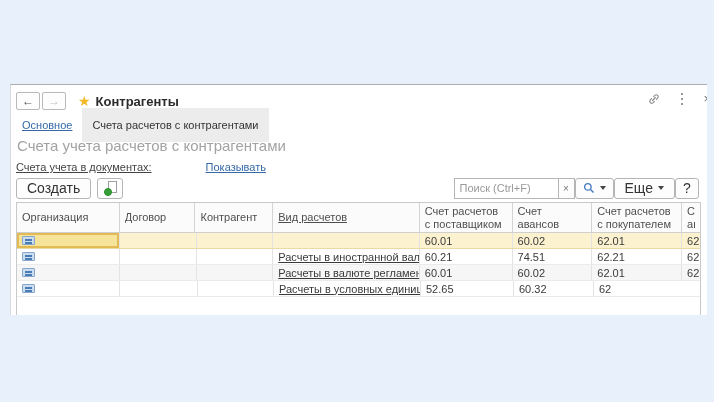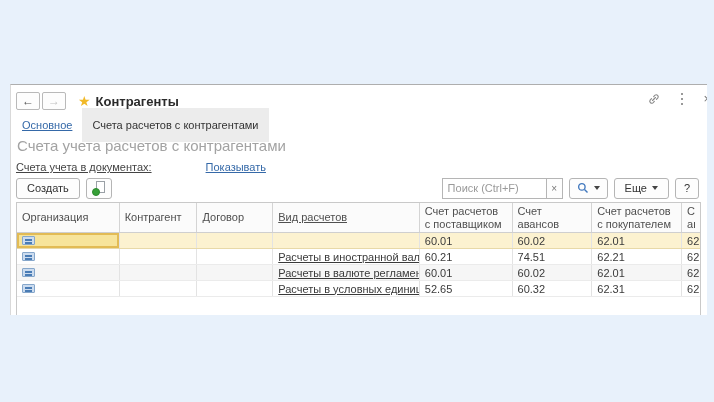--- a/index.html
+++ b/index.html
@@ -43,29 +43,29 @@
   .tab-active { background:#ececec; color:#333; padding:11px 10px; cursor:pointer; }
   
   .page-heading { font-size:15px; color:#a3a3a3; height:22px; margin-top:2px; padding-left:1px; }
   .filter-row { display:flex; align-items:center; height:16px; font-size:11px; }
   .filter-label { color:#444; margin-right:6px;text-decoration:underline; }
   .filter-link { color:#3569a8; text-decoration:underline; cursor:pointer;padding-left:48px; }
   
   .toolbar { display:flex; align-items:center; height:26px; padding-right:8px; }
   .btn {
     height:21px; border:1px solid #b5b5b5; background:#fdfdfd; border-radius:3px;
-    font-size:11px; color:#333; display:flex; align-items:center; justify-content:center;
+    font-size:14px; color:#333; display:flex; align-items:center; justify-content:center;
     padding:0 10px; cursor:pointer; font-family:"Liberation Sans", sans-serif;
   }
   .btn-create { margin-right:6px; }
   .btn-copy { width:26px; padding:0; }
   .copy-ico { position:relative; width:13px; height:14px; }
   .copy-ico .page { position:absolute; right:0; top:0; width:9px; height:12px; background:#fff; border:1px solid #9aa0a6; }
   .copy-ico .green { position:absolute; left:0; bottom:-1px; width:8px; height:8px; border-radius:50%; background:#36a037; border:1px solid #2c8a2e; }
-  .tb-right { margin-left:auto; display:flex; align-items:center; gap:6px; }
+  .tb-right { margin-left:auto; display:flex; align-items:center; }
   .search-group { display:flex; align-items:stretch; height:21px; }
   .search-input {
     width:104px; border:1px solid #b5b5b5; border-right:none; font-size:11px;
     padding:0 5px; color:#333; outline:none; font-family:"Liberation Sans", sans-serif;
   }
   .search-input::placeholder { color:#9a9a9a; }
   .search-clear {
     width:17px; border:1px solid #b5b5b5; background:#fdfdfd; color:#777;
     display:flex; align-items:center; justify-content:center; font-size:10px; cursor:pointer;
   }
@@ -161,25 +161,25 @@
       </button>
       <button class="btn btn-help">?</button>
     </div>
   </div>
 
   <div class="table">
     <div class="thead">
       <div class="th c0">
           <span>Организация</span>
         </div>
+      <div class="th c2">
+          <span>Договор</span>
+        </div>
       <div class="th c1">
           <span>Контрагент</span>
-        </div>
-      <div class="th c2">
-          <span>Договор</span>
         </div>
       <div class="th c3">
           <span>Вид расчетов</span>
         </div>
       <div class="th c4">
           <span>Счет расчетов с поставщиком</span>
         </div>
       <div class="th c5">
           <span>Счет авансов выданных</span>
         </div>
@@ -232,20 +232,19 @@
 
     <div class="tr">
       <div class="td c0">
         <span class="rec-icon"></span>
       </div>
       <div class="td c1"></div>
       <div class="td c2"></div>
       <div class="td c3">Расчеты в условных единицах</div>
       <div class="td c4">52.65</div>
       <div class="td c5">60.32</div>
-      <div class="td c6">62.31</div>
       <div class="td c7">62</div>
     </div>
 
     <div class="filler"></div>
   </div>
 
 </div>
 
 </body></html>

